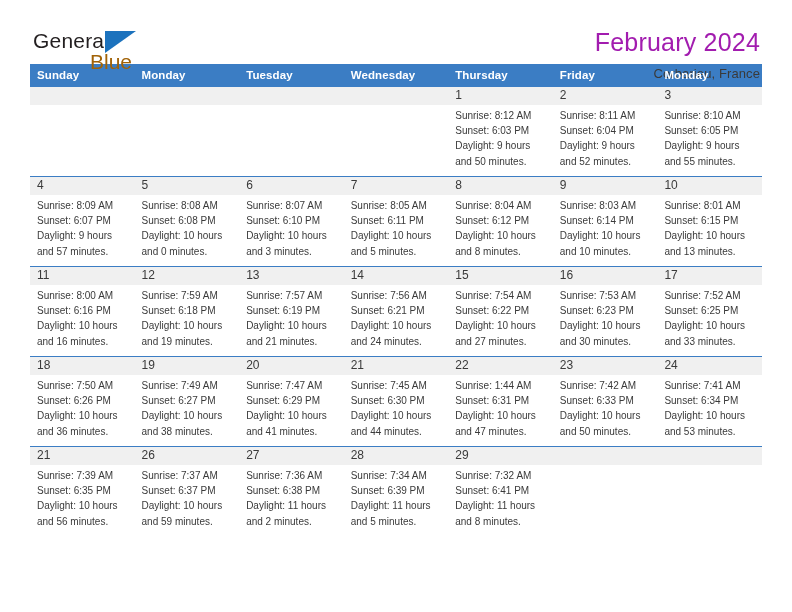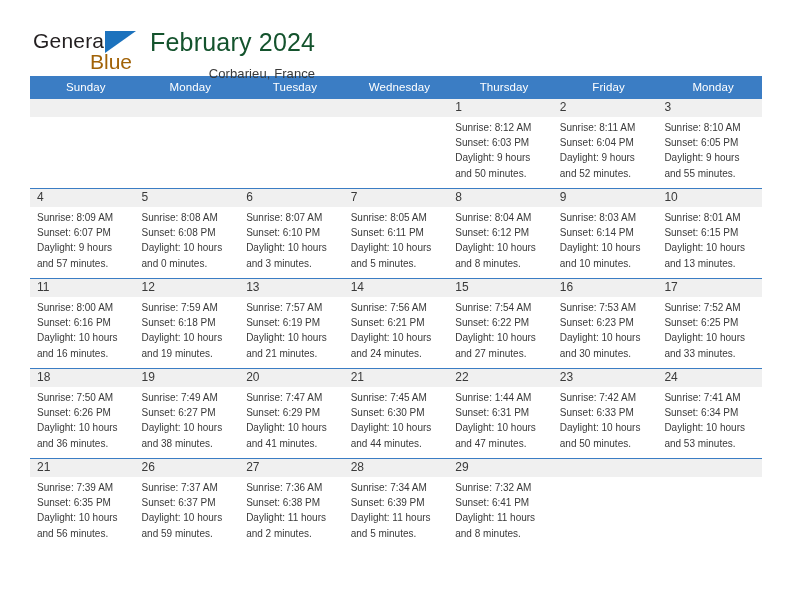--- a/index.html
+++ b/index.html
@@ -8,23 +8,24 @@
     height: 612px;
     background: #ffffff;
     font-family: "Liberation Sans", sans-serif;
     overflow: hidden;
   }
   .page { position: relative; width: 792px; height: 612px; padding: 0 30px; }
 
   
   .top {
     display: flex;
+    justify-content: space-between;
     align-items: flex-start;
     padding-top: 28px;
-    height: 76px;
+    height: 64px;
   }
   .logo { position: relative; width: 120px; height: 52px; }
   .logo-general {
     font-size: 21px;
     color: #231f20;
     letter-spacing: .2px;
     line-height: 1;
     position: absolute;
     left: 3px;
     top: 2px;
@@ -41,40 +42,40 @@
     position: absolute;
     left: 60px;
     top: 23px;
     font-size: 21px;
     color: #a16207;
     line-height: 1;
   }
   .titles { text-align: right; padding-right: 2px; }
   .month-title {
     font-size: 25px;
-    color: #14532d;
+    color: #a21caf;
     font-weight: normal;
     line-height: 1.15;
     letter-spacing: .2px;
   }
   .location {
     font-size: 13px;
     color: #3a3a3a;
     margin-top: 9px;
     letter-spacing: .1px;
   }
 
   
   .cal { width: 732px; border-collapse: collapse; table-layout: fixed; }
   .cal th {
     background: #3b7dc4;
     color: #ffffff;
     font-size: 11.5px;
-    font-weight: normal;
-    text-align: center;
+    font-weight: bold;
+    text-align: left;
     padding: 5px 0 5px 7px;
     height: 21px;
     letter-spacing: .1px;
   }
   .cal td {
     vertical-align: top;
     width: 104.5px;
     height: 90px;
     padding: 0;
     border-top: 1px solid #3b7dc4;

